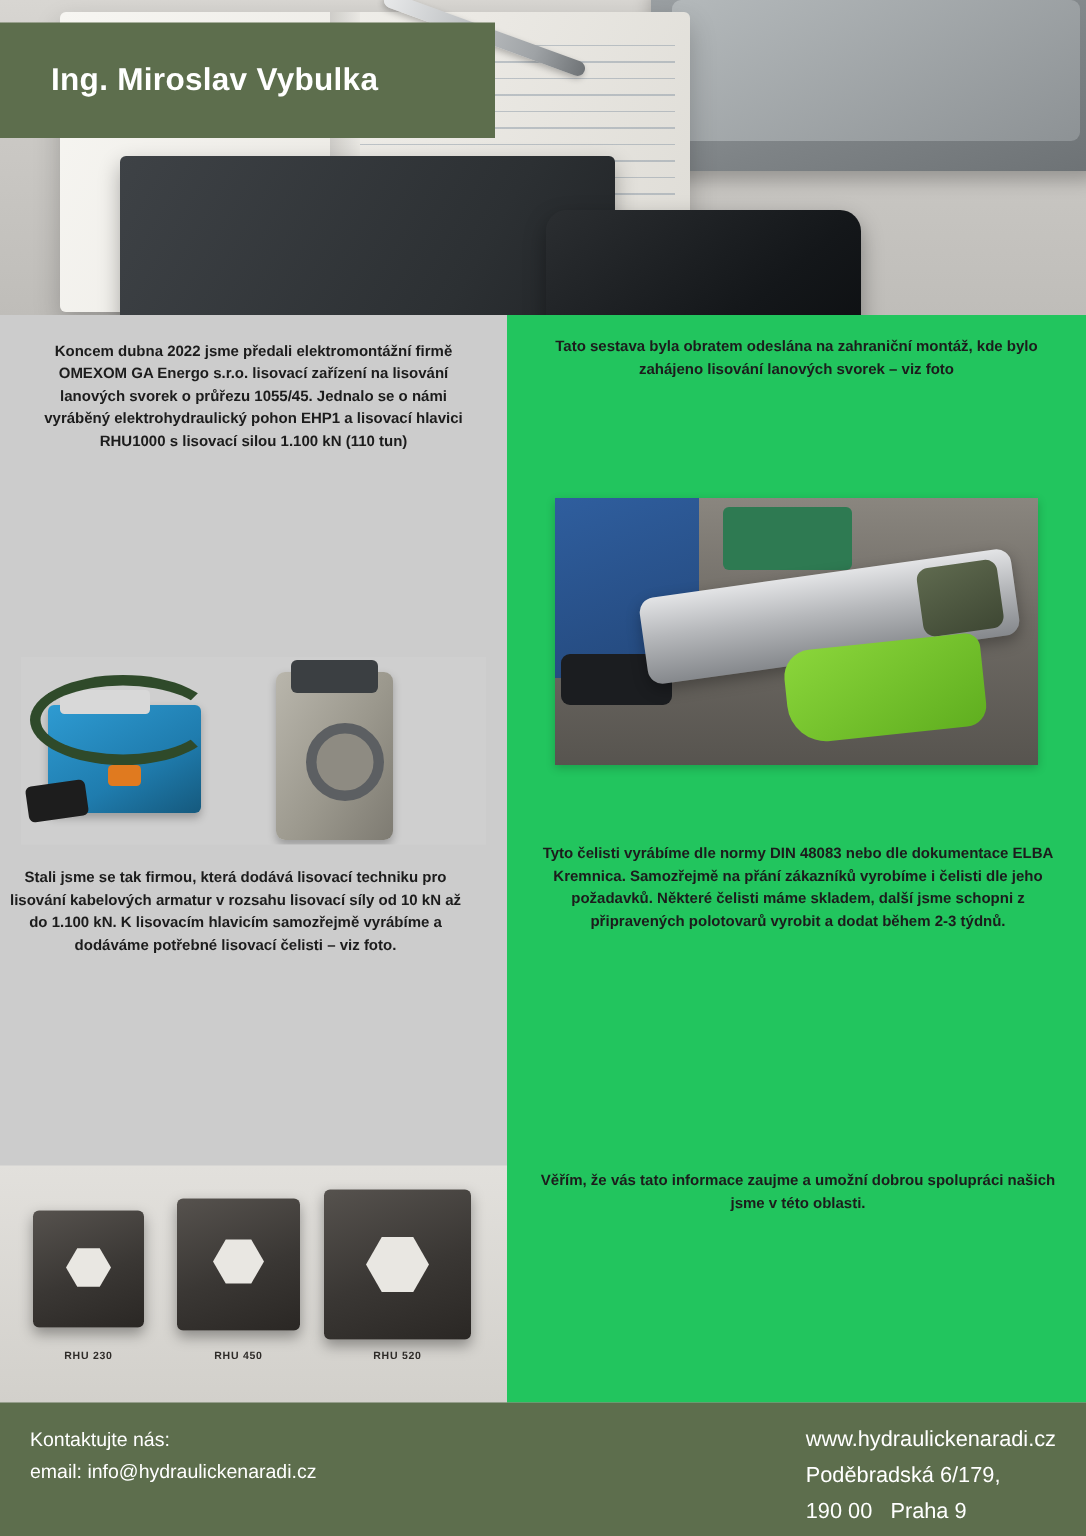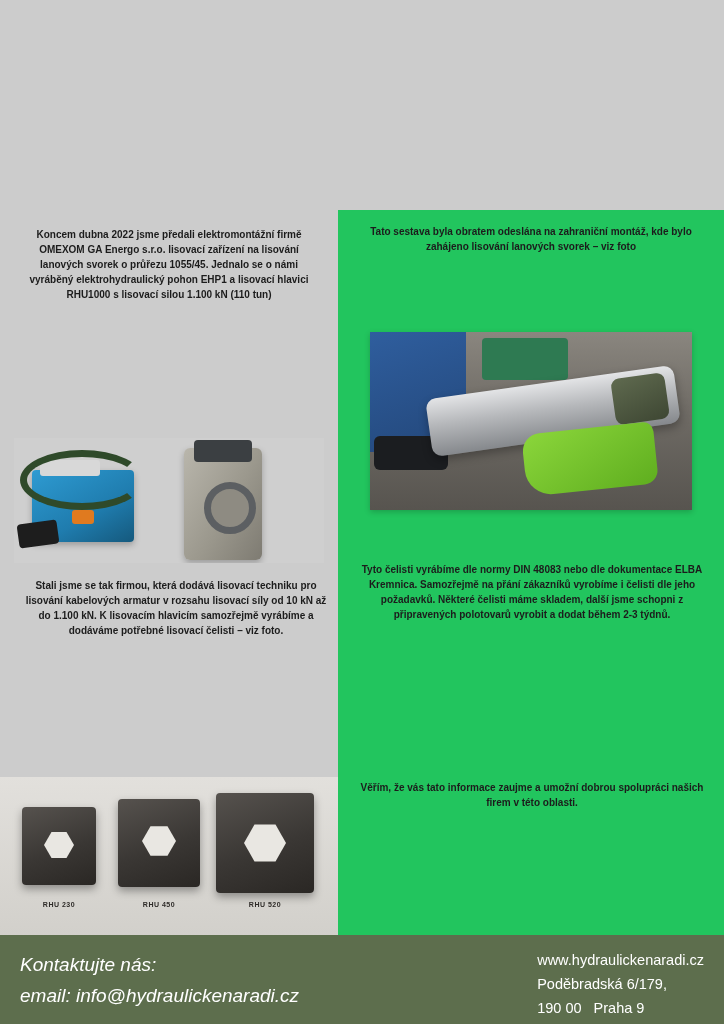--- a/index.html
+++ b/index.html
@@ -217,21 +217,21 @@
     content: "";
     position: absolute;
     left: 20px; top: 34px;
     width: 38px; height: 38px;
     border: 7px solid #5c5f62;
     border-radius: 50%;
     background: #8e8b82;
   }
   .l-p2 {
     position: absolute;
-    left: 25px; top: 368px;
+    left: 6px; top: 368px;
     width: 302px;
   }
 
   .l-img-jaws {
     position: absolute;
     left: 0; top: 567px;
     width: 338px; height: 158px;
     background: linear-gradient(180deg, #e2e0dc 0%, #d2d0cb 100%);
     overflow: hidden;
   }
@@ -330,37 +330,52 @@
   .footer {
     position: absolute;
     left: 0; top: 935px;
     width: 724px; height: 89px;
     background: #5d6e4d;
     color: #ffffff;
   }
   .footer-left {
     position: absolute;
     left: 20px; top: 14px;
-    font-size: 19px;
+    font-size: 13px;
     line-height: 1.65;
-    font-style: italic;
   }
   .footer-right {
     position: absolute;
     right: 20px; top: 14px;
     font-size: 14.5px;
     line-height: 1.65;
   }
   .footer-line { display: block; white-space: pre; }
 </style>
 </head>
 <body>
 
 <div class="page">
 
+  <div class="hero">
+    <div class="hero-desk"></div>
+    <div class="laptop">
+      <div class="laptop-inner"></div>
+    </div>
+    <div class="notebook">
+      <div class="notebook-spine"></div>
+      <div class="notebook-lines"></div>
+      <div class="notebook-dark"></div>
+      <div class="pen"></div>
+    </div>
+    <div class="phone"></div>
+    <div class="name-band">
+      <h1>Ing. Miroslav Vybulka</h1>
+    </div>
+  </div>
 
   <div class="col-left">
 
     <p class="para l-p1">Koncem dubna 2022 jsme předali elektromontážní firmě OMEXOM GA Energo s.r.o. lisovací zařízení na lisování lanových svorek o průřezu 1055/45. Jednalo se o námi vyráběný elektrohydraulický pohon EHP1 a lisovací hlavici RHU1000 s lisovací silou 1.100 kN (110 tun)</p>
 
     <div class="l-img-pumps">
       <div class="pump-blue"></div>
       <div class="pump-hose"></div>
       <div class="pump-pedal"></div>
       <div class="pump-orange"></div>
@@ -393,21 +408,21 @@
       <div class="field-ground"></div>
       <div class="field-worker-left"></div>
       <div class="field-boot-left"></div>
       <div class="field-crate"></div>
       <div class="field-tool"></div>
       <div class="field-green"></div>
     </div>
 
     <p class="para r-p2">Tyto čelisti vyrábíme dle normy DIN 48083 nebo dle dokumentace ELBA Kremnica. Samozřejmě na přání zákazníků vyrobíme i čelisti dle jeho požadavků. Některé čelisti máme skladem, další jsme schopni z připravených polotovarů vyrobit a dodat během 2-3 týdnů.</p>
 
-    <p class="para r-p3">Věřím, že vás tato informace zaujme a umožní dobrou spolupráci našich firem v této oblasti.</p>
+    <p class="para r-p3">Věřím, že vás tato informace zaujme a umožní dobrou spolupráci našich jsme v této oblasti.</p>
   </div>
 
   <div class="footer">
     <div class="footer-left">
       <span class="footer-line">Kontaktujte nás:</span>
       <span class="footer-line">email: info@hydraulickenaradi.cz</span>
     </div>
     <div class="footer-right">
       <span class="footer-line">www.hydraulickenaradi.cz</span>
       <span class="footer-line">Poděbradská 6/179,</span>

